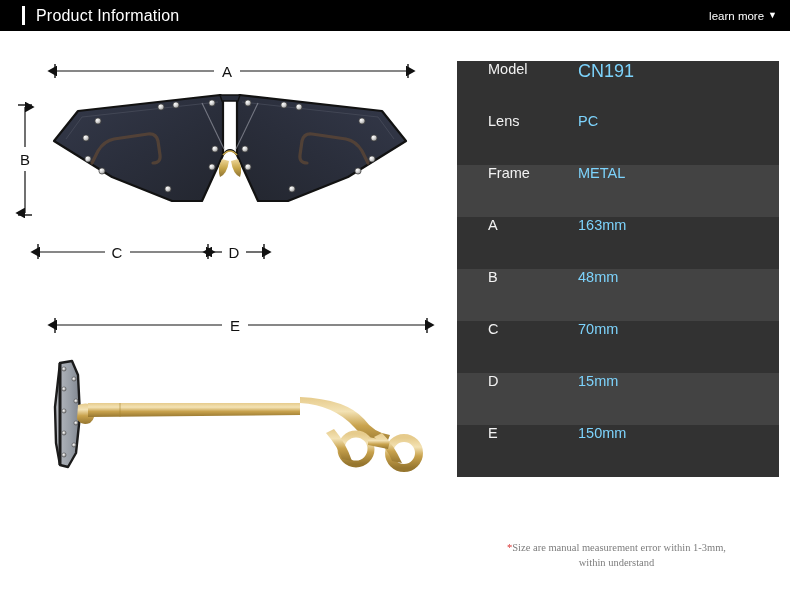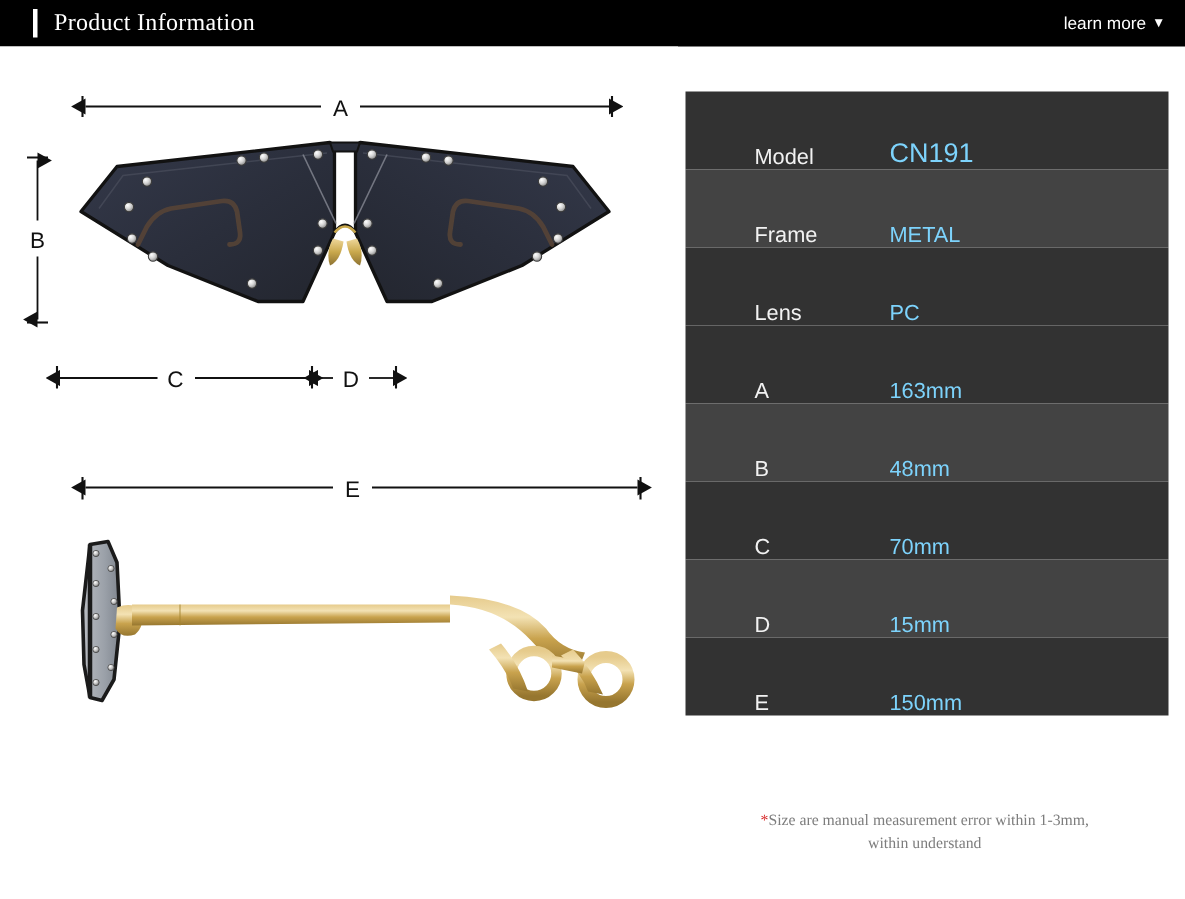--- a/index.html
+++ b/index.html
@@ -33,21 +33,20 @@
     background: #ffffff;
     margin-left: 22px;
     flex: 0 0 auto;
   }
   .header-title {
     color: #ffffff;
     font-size: 16px;
     letter-spacing: 0.2px;
     margin-left: 11px;
     white-space: nowrap;
-    font-family: Liberation Serif, serif;
   }
   .header-spacer { flex: 1 1 auto; }
   .learn-more {
     display: flex;
     align-items: center;
     margin-right: 13px;
     color: #ffffff;
     font-size: 11.5px;
     white-space: nowrap;
     cursor: pointer;
@@ -96,24 +95,24 @@
 
   
   .spec-table {
     position: absolute;
     left: 457px;
     top: 61px;
     width: 322px;
   }
   .spec-row {
     display: flex;
-    align-items: flex-end;
+    align-items: flex-start;
     height: 52px;
     box-sizing: border-box;
-    padding-left: 46px;
+    padding-left: 31px;
   }
   .spec-row.dark  { background: #323232; }
   .spec-row.light { background: #434343; }
   .spec-key {
     width: 90px;
     flex: 0 0 90px;
     color: #f2f2f2;
     font-size: 14.5px;
     white-space: nowrap;
   }
@@ -335,27 +334,27 @@
 
     <path d="M330,88 L352,92 L350,100 L330,96 Z" fill="url(#goldArm)"></path>
   </svg>
 </div>
 
 <div class="spec-table">
   <div class="spec-row dark first">
     <div class="spec-key">Model</div>
     <div class="spec-val">CN191</div>
   </div>
+  <div class="spec-row dark">
+    <div class="spec-key">Lens</div>
+    <div class="spec-val">PC</div>
+  </div>
   <div class="spec-row light">
     <div class="spec-key">Frame</div>
     <div class="spec-val">METAL</div>
-  </div>
-  <div class="spec-row dark">
-    <div class="spec-key">Lens</div>
-    <div class="spec-val">PC</div>
   </div>
   <div class="spec-row dark">
     <div class="spec-key">A</div>
     <div class="spec-val">163mm</div>
   </div>
   <div class="spec-row light">
     <div class="spec-key">B</div>
     <div class="spec-val">48mm</div>
   </div>
   <div class="spec-row dark">

